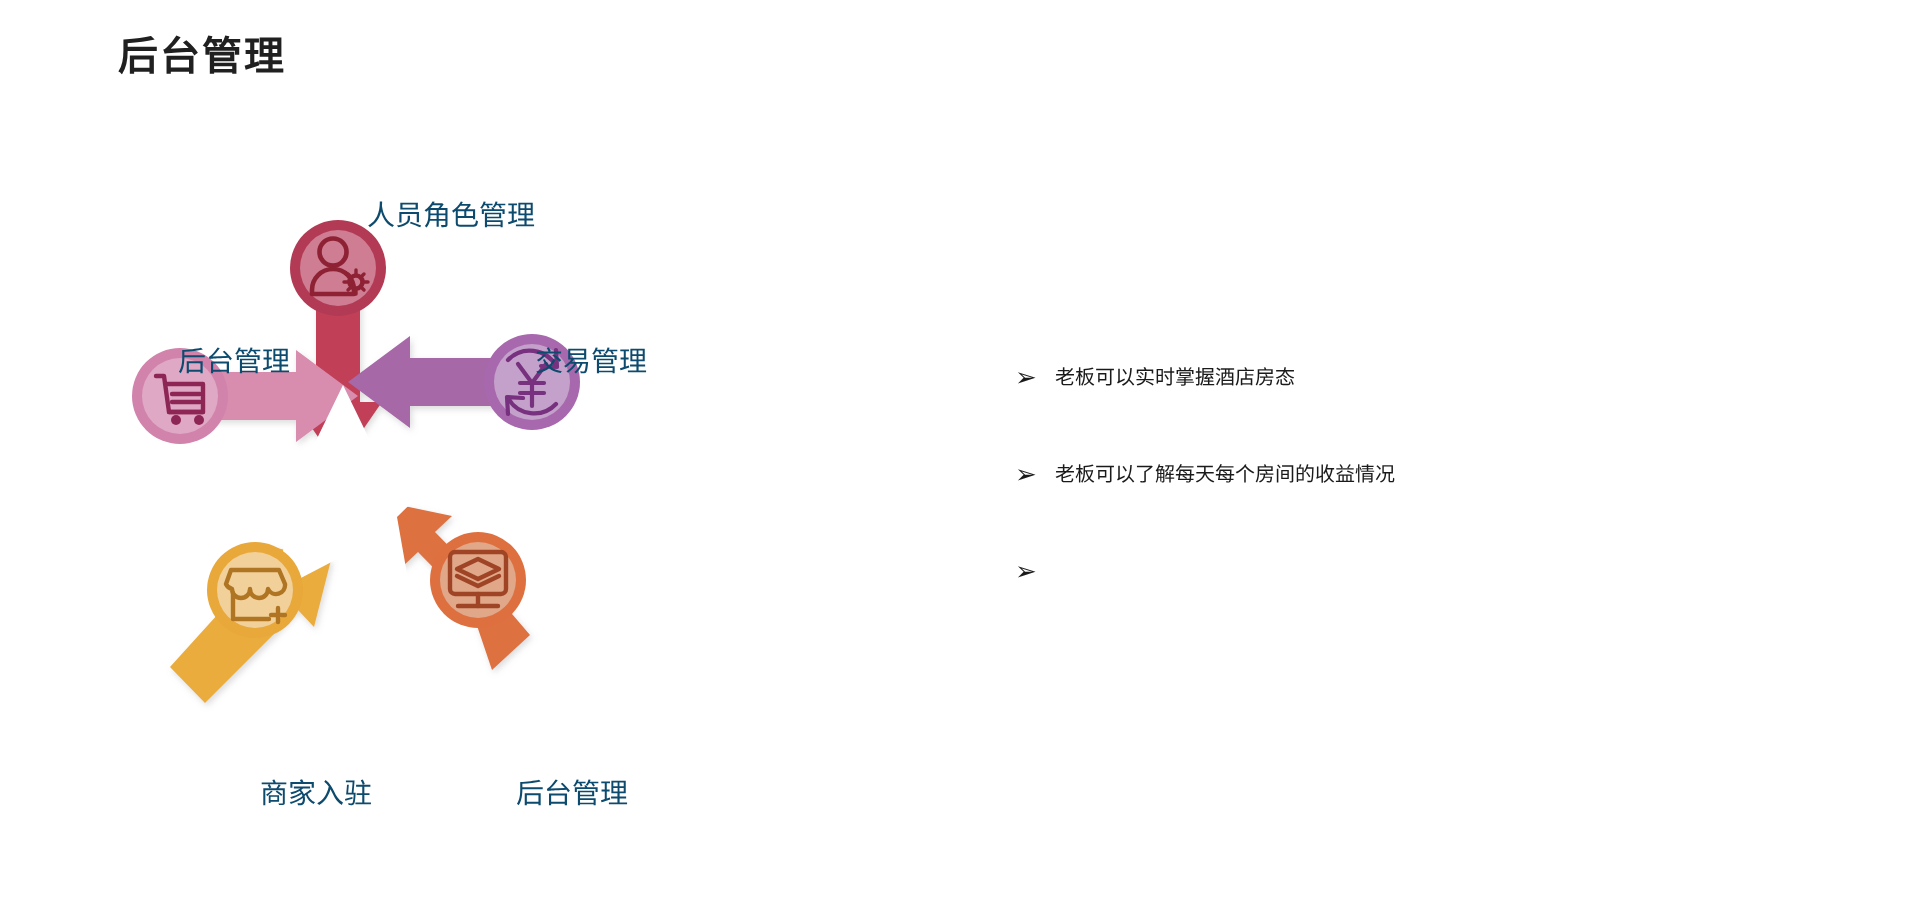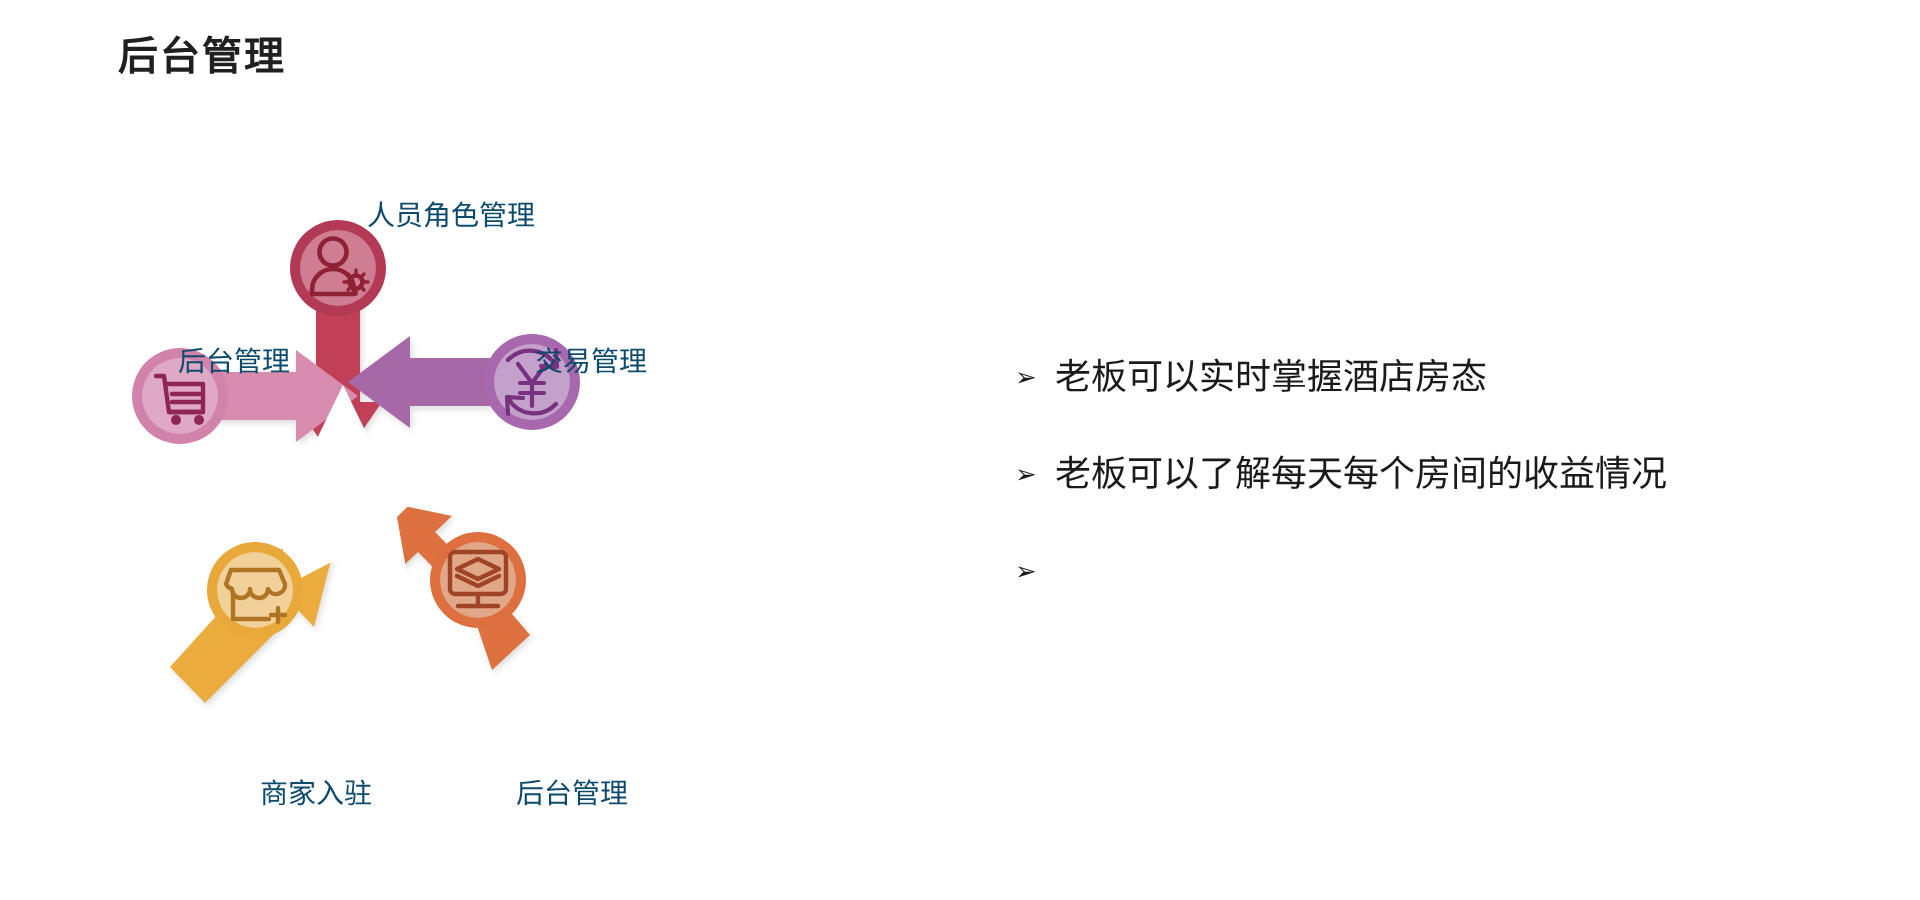--- a/index.html
+++ b/index.html
@@ -72,21 +72,21 @@
     margin-bottom: 63px;
   }
   .bullet-marker {
     width: 40px;
     flex: 0 0 40px;
     font-size: 26px;
     line-height: 34px;
     color: #1a1a1a;
   }
   .bullet-text {
-    font-size: 36px;
+    font-size: 20px;
     line-height: 34px;
     color: #1a1a1a;
     white-space: nowrap;
   }
 </style>
 </head>
 <body>
 
 <div id="slide-title">后台管理</div>
 

